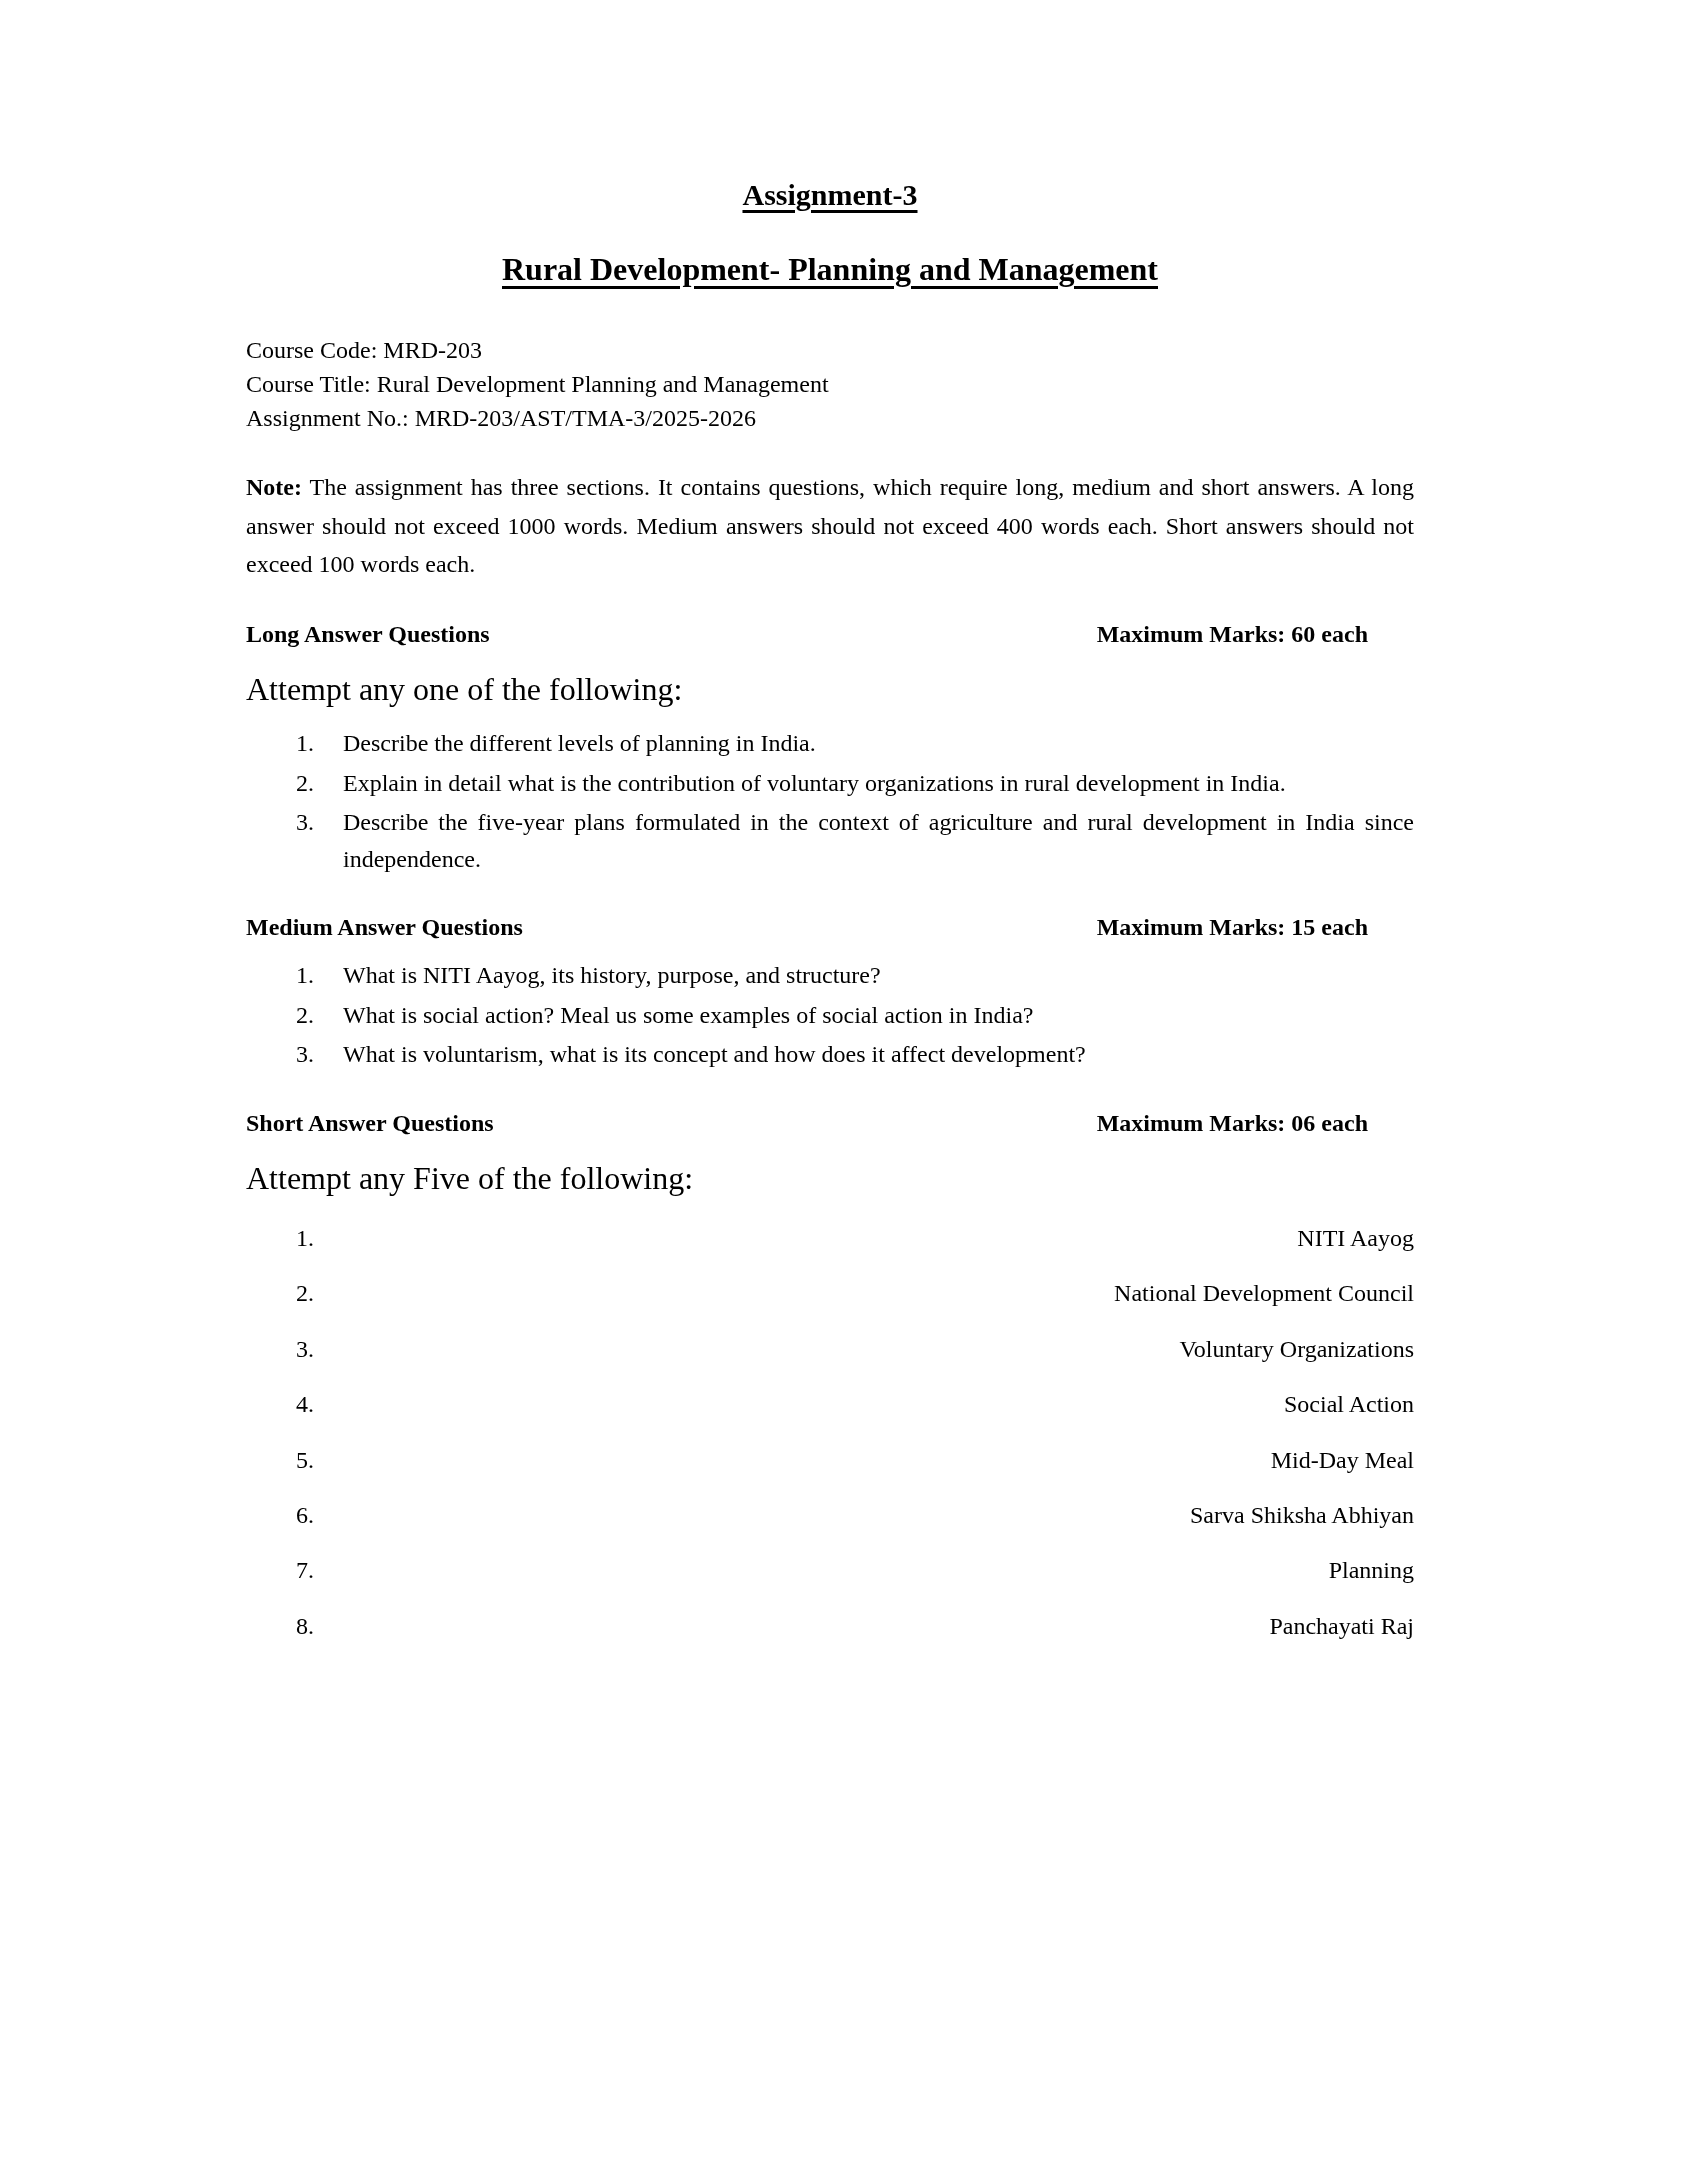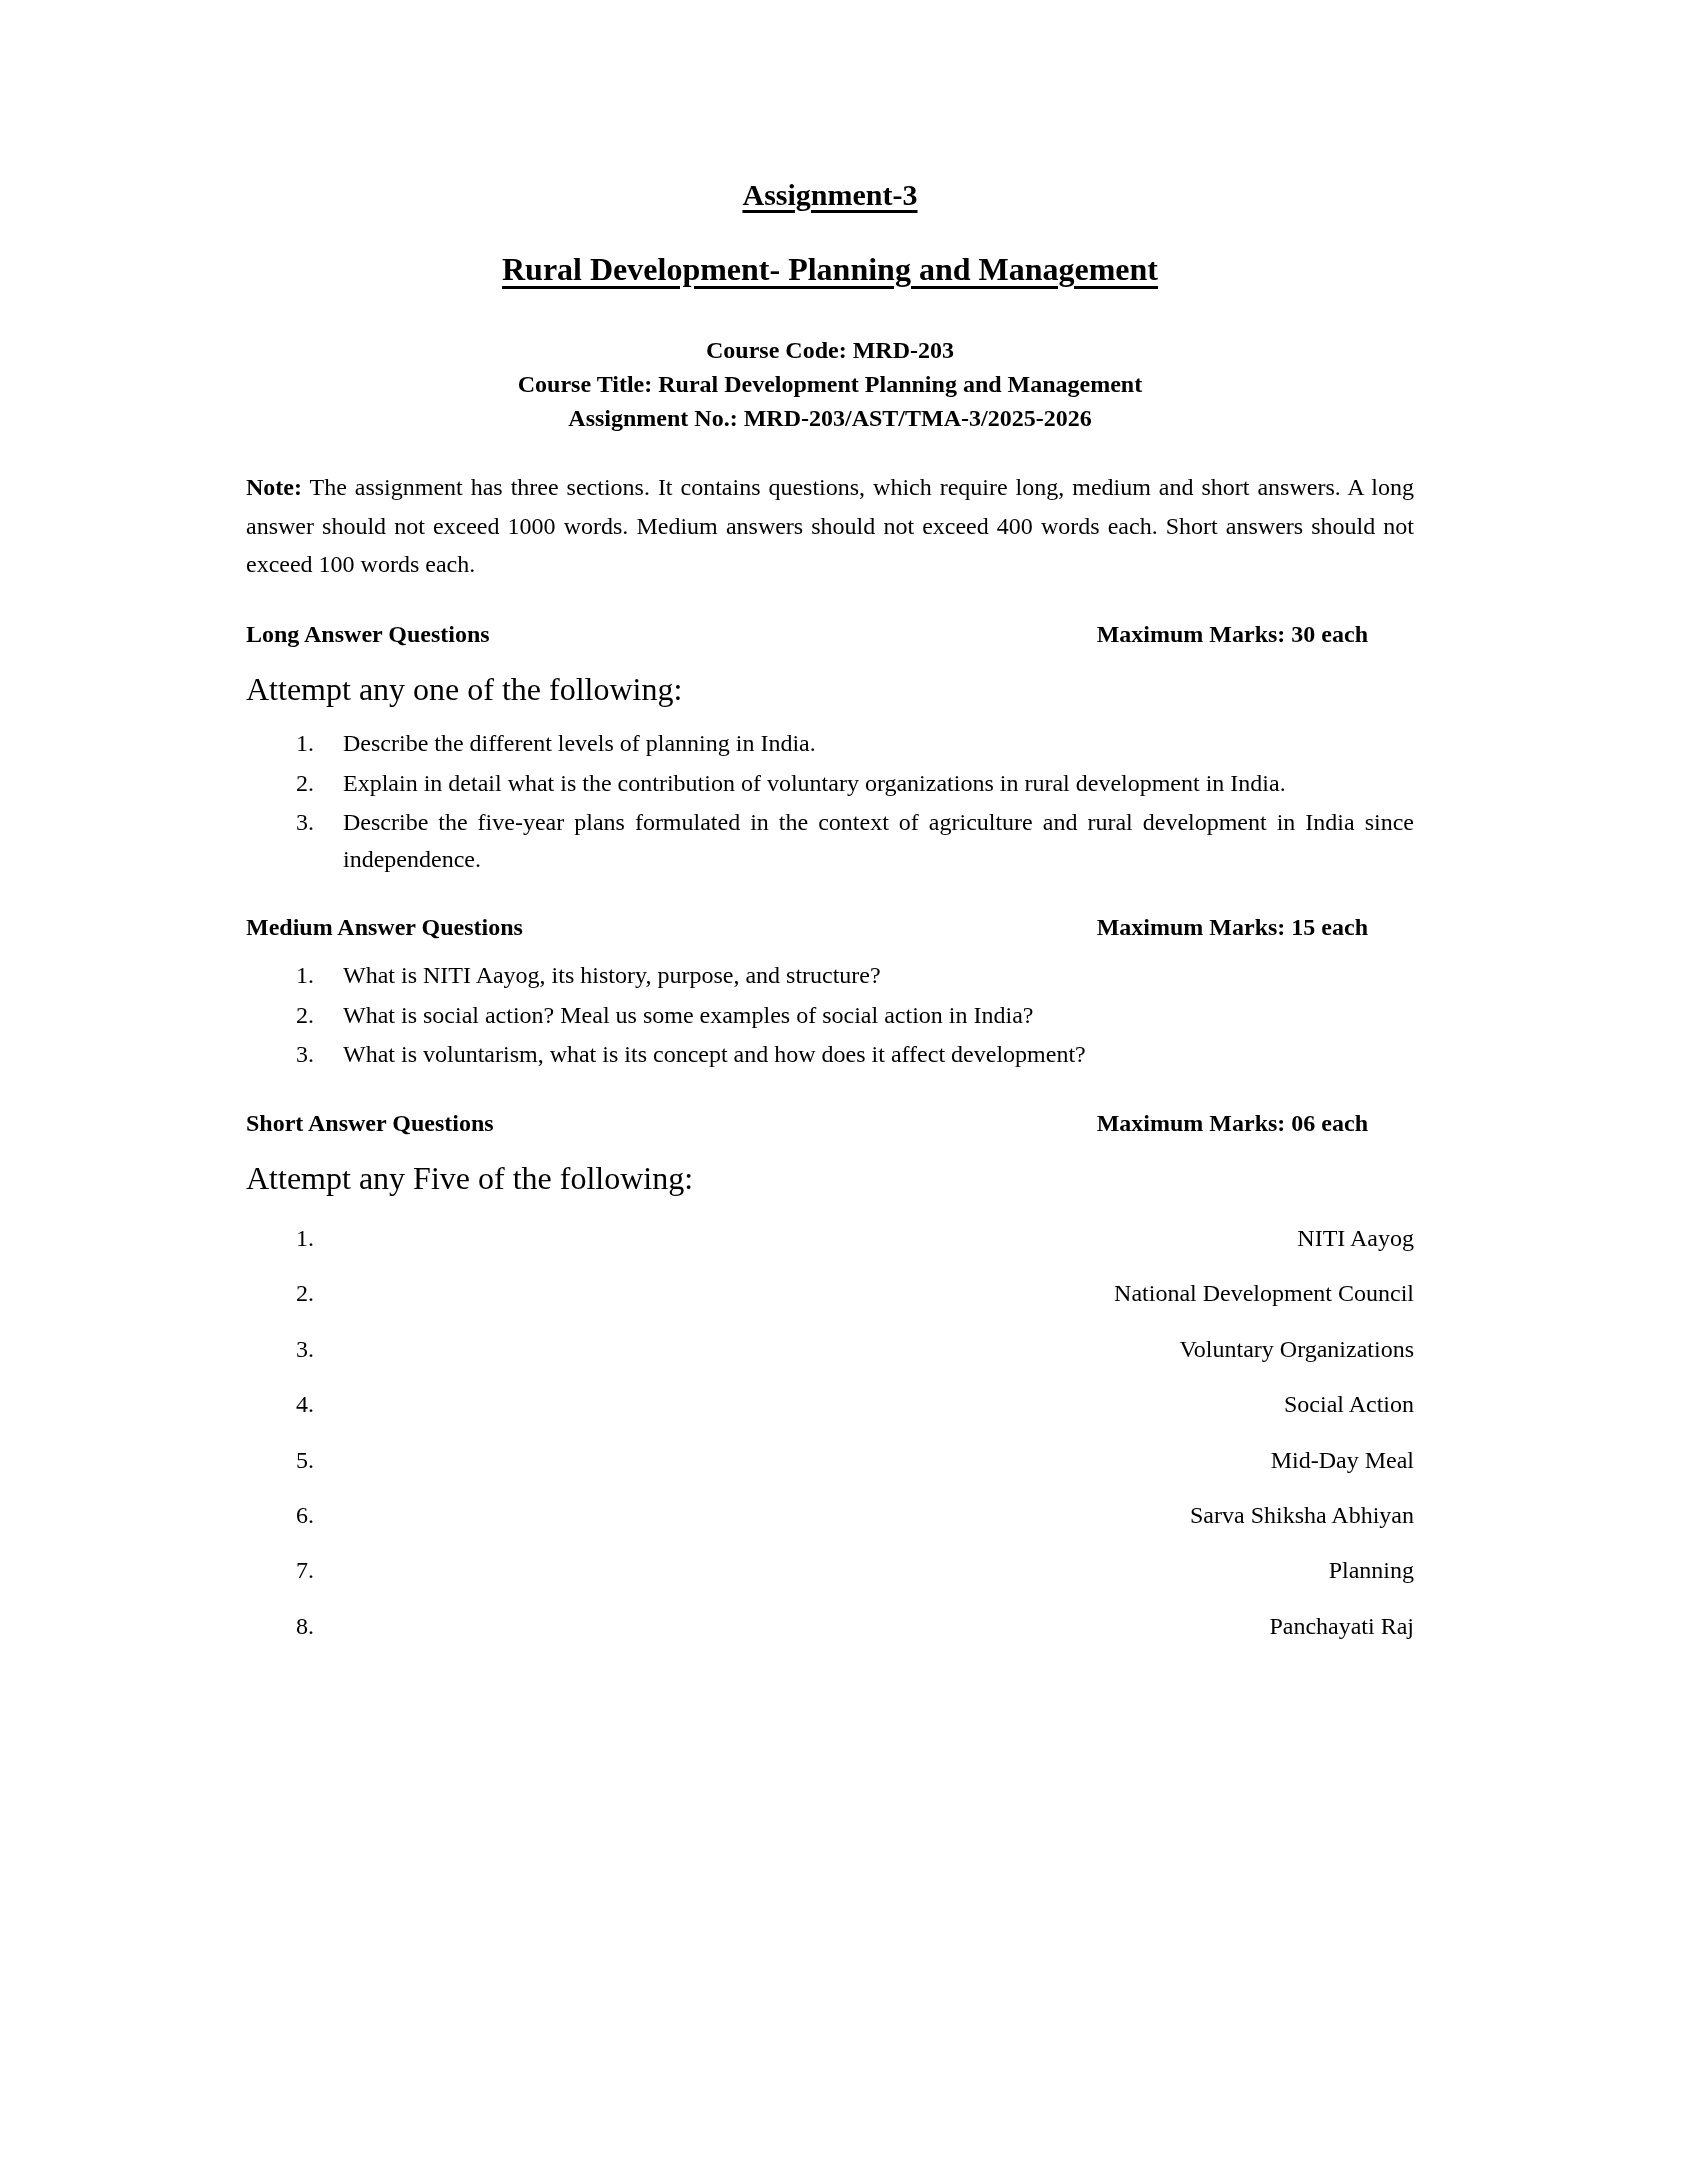--- a/index.html
+++ b/index.html
@@ -48,22 +48,22 @@
   }
   .doc-subtitle .u {
     text-decoration: underline;
     text-underline-offset: 6px;
     text-decoration-thickness: 3px;
   }
 
   
   .meta-block {
     margin-top: 44px;
-    text-align: center;
-    font-weight: bold;
+    text-align: left;
+    font-weight: normal;
     font-size: 24px;
     line-height: 1.42;
   }
   .meta-line { display: block; }
 
   
   .note {
     margin-top: 33px;
     font-size: 24px;
     line-height: 1.62;
@@ -141,21 +141,21 @@
       <span class="meta-line">Course Code: MRD-203</span>
       <span class="meta-line">Course Title: Rural Development Planning and Management</span>
       <span class="meta-line">Assignment No.: MRD-203/AST/TMA-3/2025-2026</span>
     </div>
 
     <p class="note"><span class="note-label">Note:</span><span> The assignment has three sections. It contains questions, which require long, medium and short answers. A long answer should not exceed 1000 words. Medium answers should not exceed 400 words each. Short answers should not exceed 100 words each.</span></p>
 
     <div class="section">
       <div class="section-head">
         <span>Long Answer Questions</span>
-        <span class="marks">Maximum Marks: 30 each</span>
+        <span class="marks">Maximum Marks: 60 each</span>
       </div>
       <div class="attempt">Attempt any one of the following:</div>
       <ol class="qlist tight">
         <li>Describe the different levels of planning in India.</li>
         <li>Explain in detail what is the contribution of voluntary organizations in rural development in India.</li>
         <li>Describe the five-year plans formulated in the context of agriculture and rural development in India since independence.</li>
       </ol>
     </div>
 
     <div class="section">

